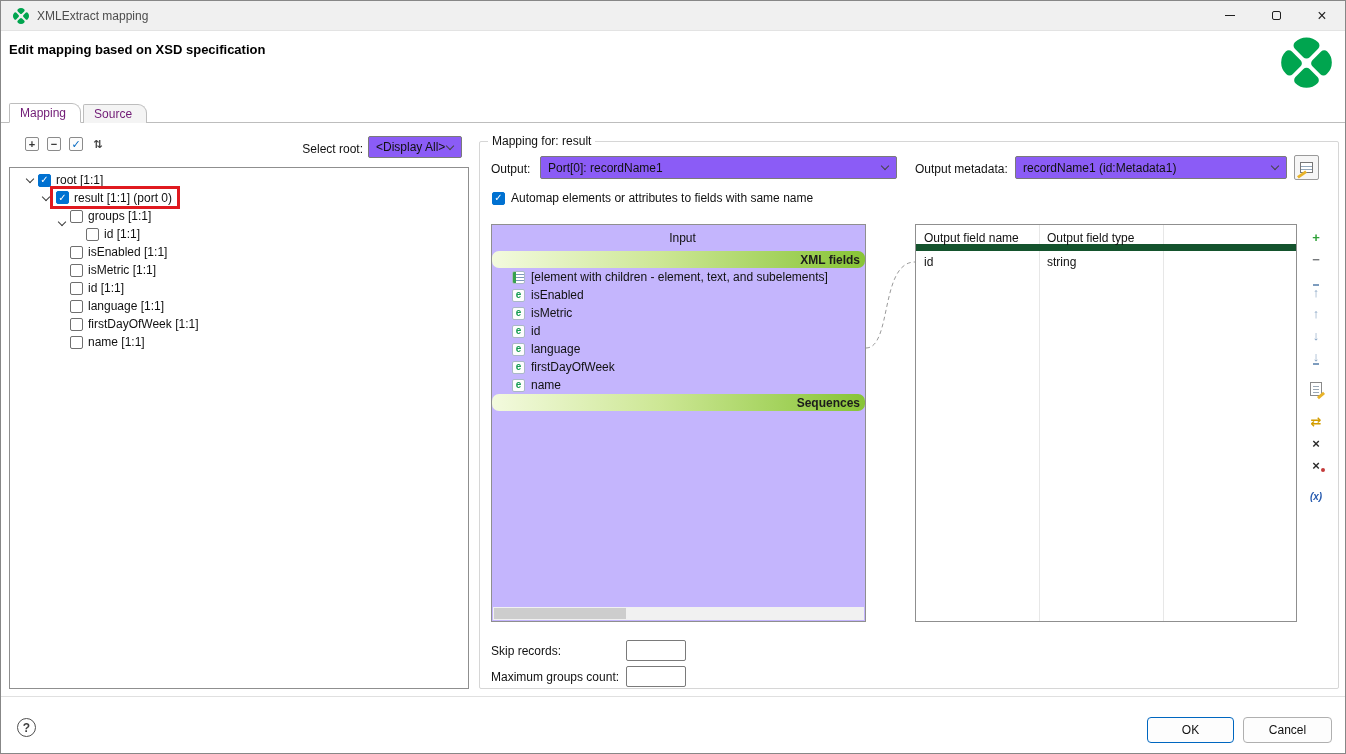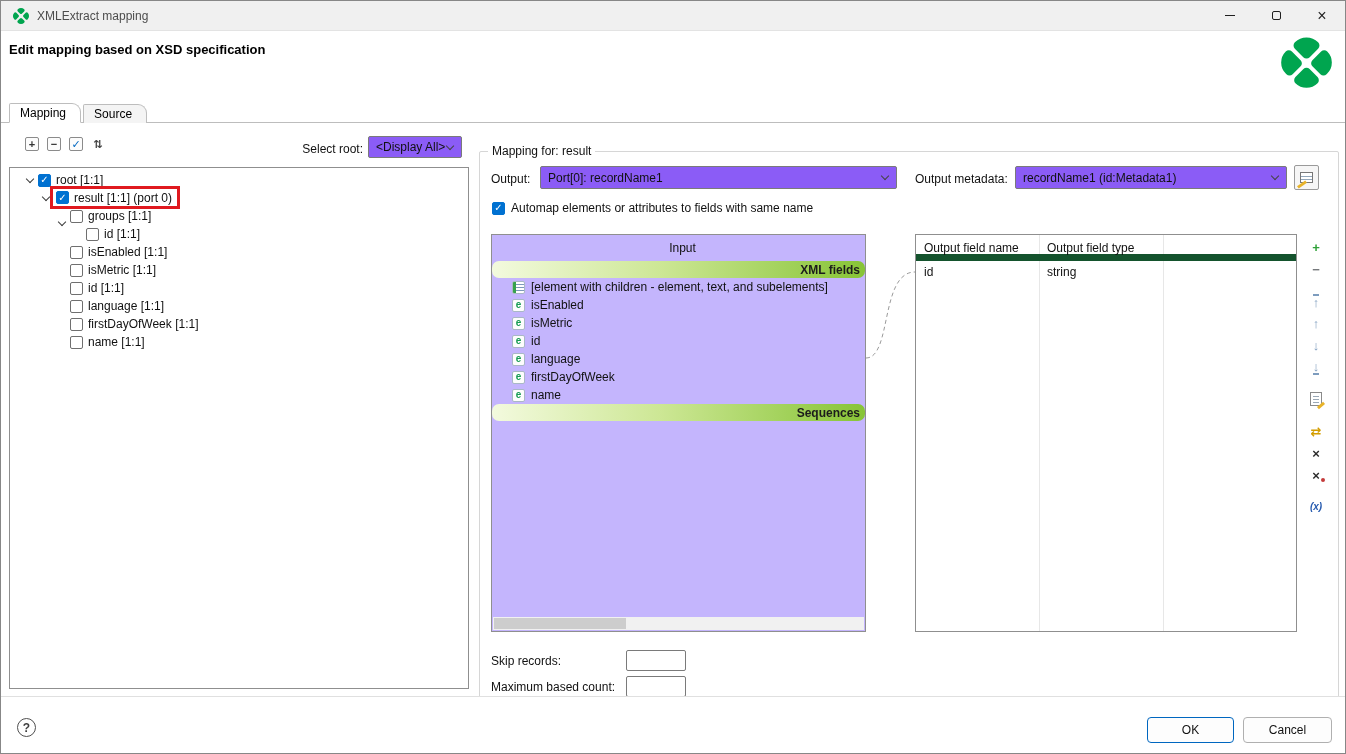--- a/index.html
+++ b/index.html
@@ -32,21 +32,21 @@
   .clover-lg i:nth-child(3){border-bottom-left-radius:18px;}
   .clover-lg i:nth-child(4){border-bottom-right-radius:18px;}
 
   
   .header{position:absolute;top:30px;left:0;width:100%;height:72px;background:#fff;}
   .header-title{position:absolute;left:8px;top:11px;font-weight:bold;font-size:13px;color:#000;}
 
   
   .tabbar{position:absolute;top:102px;left:0;width:100%;height:20px;padding-left:8px;border-bottom:1px solid #bdbdbd;display:flex;align-items:flex-end;}
   .tab{height:19px;line-height:18px;padding:0 14px 0 10px;border:1px solid #bdbdbd;border-bottom:none;
-       border-top-left-radius:2px;border-top-right-radius:9px;background:#f4f4f4;color:#000000;position:relative;margin-bottom:-1px;}
+       border-top-left-radius:2px;border-top-right-radius:9px;background:#f4f4f4;color:#701a75;position:relative;margin-bottom:-1px;}
   .tab.active{height:20px;background:#fff;border-bottom:1px solid #fff;z-index:3;}
   .tab+.tab{margin-left:2px;}
 
   
   .content{position:absolute;top:122px;left:0;width:100%;height:573px;background:#fff;}
 
   
   .tree-toolbar{position:absolute;left:24px;top:14px;display:flex;gap:8px;align-items:center;}
   .tbtn{width:14px;height:14px;display:inline-flex;align-items:center;justify-content:center;font-size:11px;font-weight:bold;color:#333;line-height:1;}
   .tbtn.boxed{border:1px solid #8b8b8b;background:#fcfcfc;border-radius:2px;}
@@ -59,21 +59,21 @@
   .twisty{width:16px;flex:none;display:inline-flex;align-items:center;justify-content:center;}
   .twisty.open::after{content:'';width:5px;height:5px;border-right:1.4px solid #3c3c3c;border-bottom:1.4px solid #3c3c3c;transform:rotate(45deg);margin-top:-3px;}
   .row-inner{display:inline-flex;align-items:center;height:18px;}
   .row-inner.hl{border:3px solid #e0191f;height:23px;margin:-3px 0 -2px -4px;padding:0 5px 0 3px;z-index:2;}
   .cb{width:13px;height:13px;border:1px solid #6f6f6f;border-radius:2px;background:#fff;display:inline-flex;align-items:center;justify-content:center;font-size:10px;color:#fff;flex:none;line-height:1;}
   .cb.checked{background:#0071d1;border-color:#0071d1;}
   .cb.checked::after{content:'\2713';}
   .tree-label{margin-left:5px;}
 
   
-  .groupbox{position:absolute;left:478px;top:18px;width:860px;height:548px;border:1px solid #d6d6d6;border-radius:2px;margin-top:10px;}
+  .groupbox{position:absolute;left:478px;top:18px;width:860px;height:548px;border:1px solid #d6d6d6;border-radius:2px;}
   .group-label{position:absolute;left:8px;top:-8px;background:#fff;padding:0 4px;color:#111;}
   .glabel{position:absolute;color:#111;}
   .out-label{left:11px;top:20px;}
   .out-combo{position:absolute;left:60px;top:14px;width:357px;}
   .meta-label{left:435px;top:20px;}
   .meta-combo{position:absolute;left:535px;top:14px;width:272px;}
   .meta-btn{position:absolute;left:814px;top:13px;width:25px;height:25px;border:1px solid #9a9a9a;border-radius:2px;background:#f6f6f6;display:flex;align-items:center;justify-content:center;}
   .meta-icon{position:relative;width:13px;height:11px;border:1px solid #777;background:#fff;}
   .meta-icon::before{content:'';position:absolute;left:0;top:3px;width:100%;height:1px;background:#93a7bb;box-shadow:0 3px 0 #93a7bb;}
   .meta-icon::after{content:'';position:absolute;left:-4px;bottom:-4px;width:10px;height:3px;background:#e8b32a;transform:rotate(-35deg);}
@@ -381,21 +381,21 @@
           <span class="sbtn" style="color: rgb(43, 43, 43);">
             <span class="glyph dot">×</span>
           </span>
           <span class="sbtn gap" style="color: rgb(42, 93, 176);">
             <span class="glyph small">(x)</span>
           </span>
         </div>
 
       <span class="glabel skip-label">Skip records:</span>
       <input class="num-input skip-input" value="" style="">
-      <span class="glabel max-label">Maximum based count:</span>
+      <span class="glabel max-label">Maximum groups count:</span>
       <input class="num-input max-input" value="" style="">
     </div>
   </div>
 
   <div class="footer">
     <div class="help">?</div>
     <div class="btn btn-ok">OK</div>
     <div class="btn btn-cancel">Cancel</div>
   </div>
 

